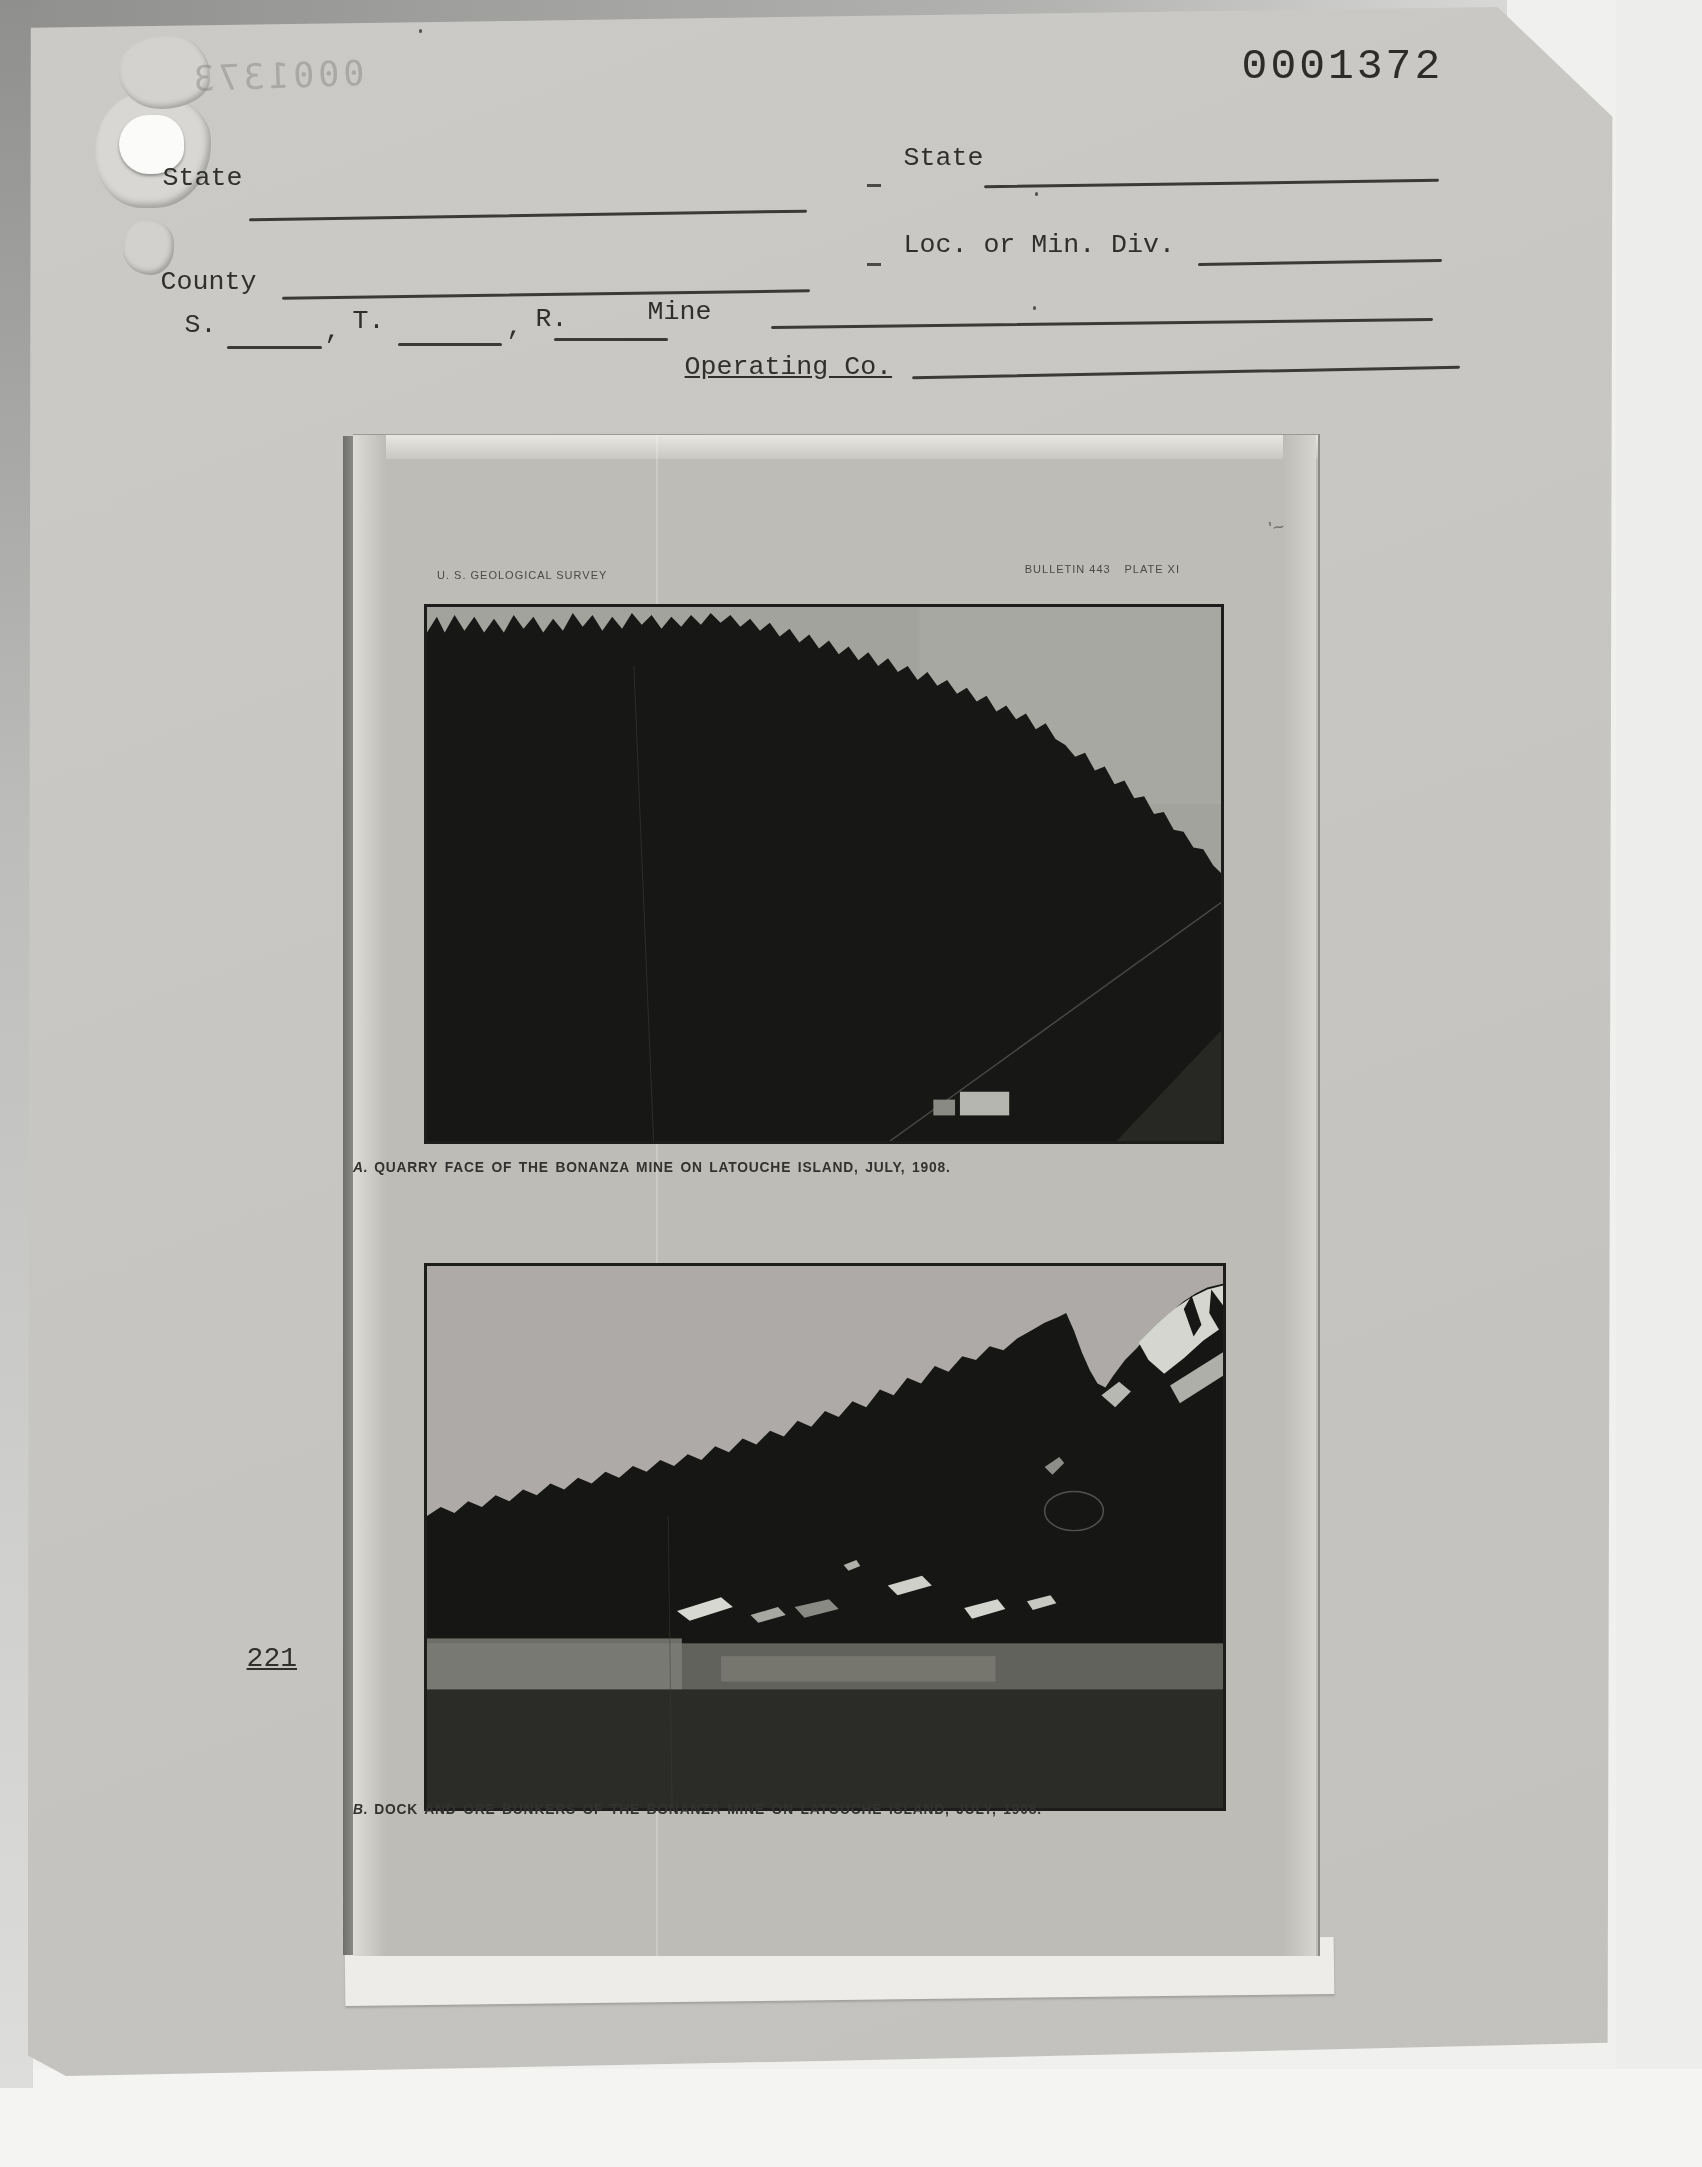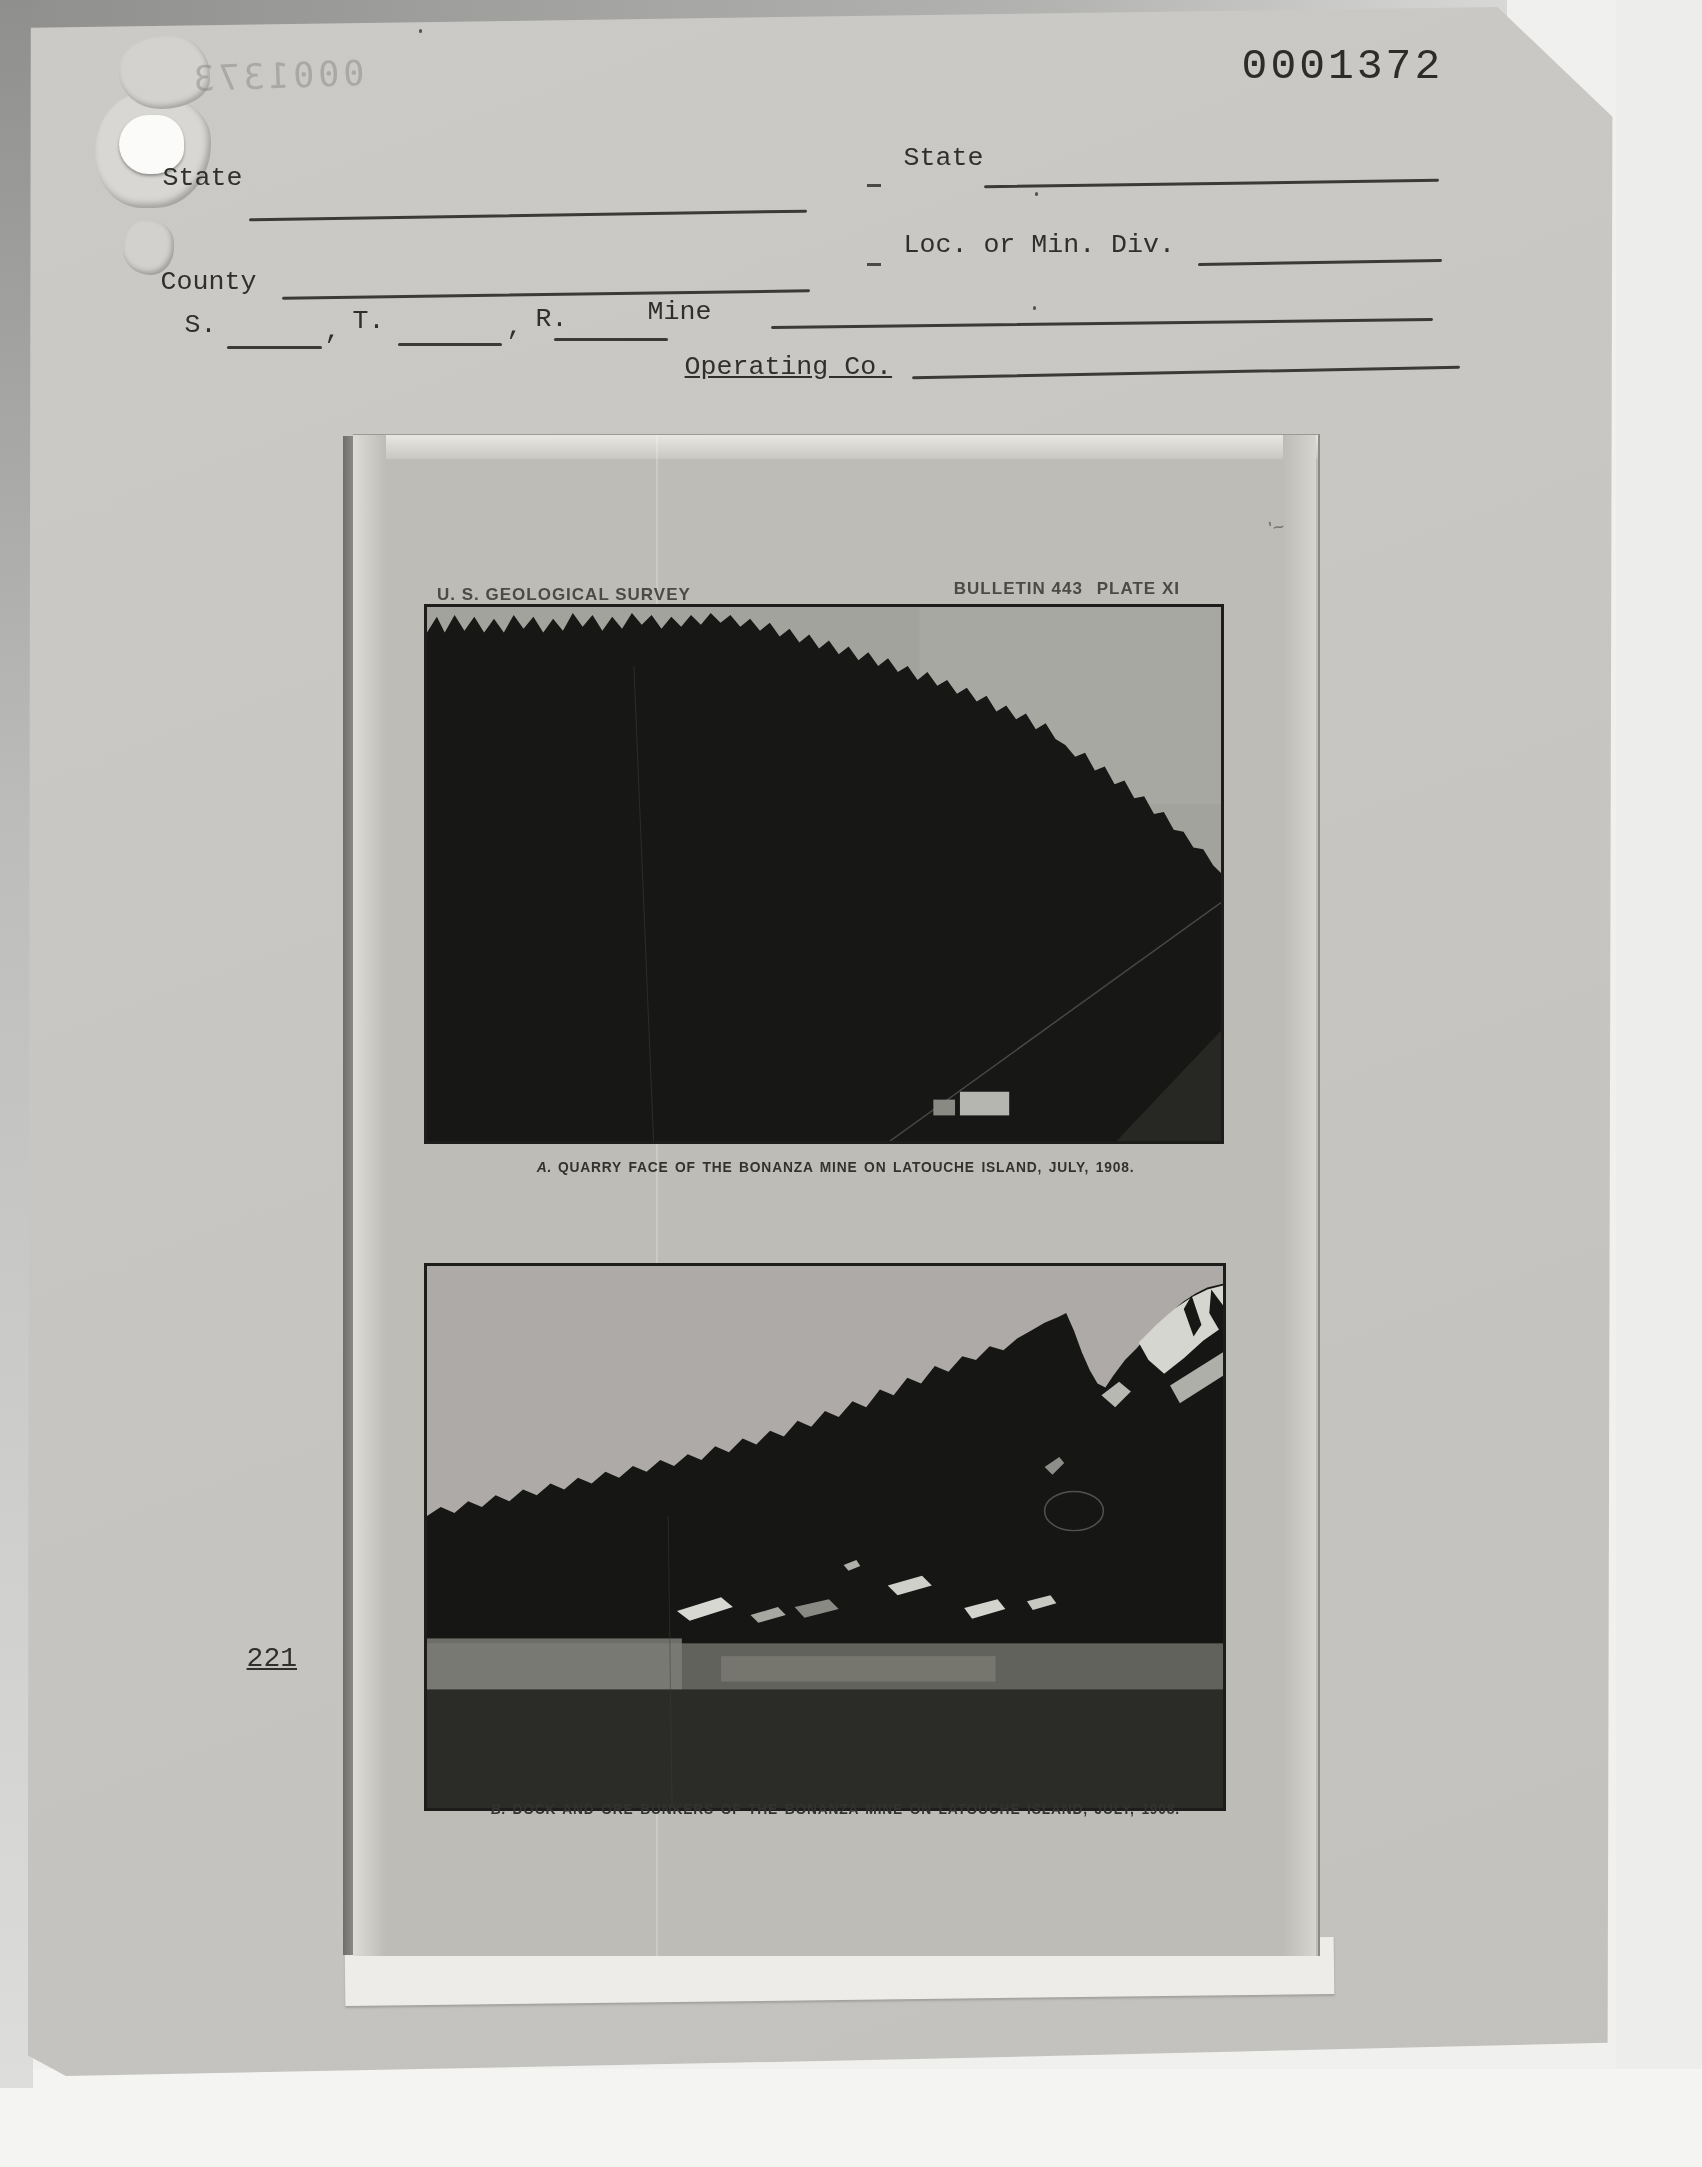--- a/index.html
+++ b/index.html
@@ -49,33 +49,33 @@
   .plate{
     left:353px;top:434px;width:965px;height:1521px;
     background:#bdbcb7;
     border-right:2px solid #8b8b87;border-top:1px solid #9a9a96;
   }
   .plate-hl-top{left:0;top:0;width:100%;height:23.6px;background:linear-gradient(to bottom,#e8e7e2,#c8c7c2);}
   .plate-hl-left{left:0;top:0;width:33px;height:100%;background:linear-gradient(to right,#dddcd7,#bdbcb7);}
   .plate-hl-right{right:2px;top:0;width:33px;height:100%;background:linear-gradient(to left,#d6d5d0,#bdbcb7);}
   .plate-streak{left:303px;top:0;width:2px;height:100%;background:rgba(255,255,255,.22);}
 
-  .plate-header{font-size:17px;font-weight:bold;letter-spacing:1px;color:#4a4a46;margin-top:16px;}
+  .plate-header{font-size:11px;font-weight:normal;letter-spacing:1px;color:#4a4a46;}
   .hdr-left{left:84px;top:134px;}
   .hdr-right{left:571px;top:128px;width:256px;text-align:right;}
   .hdr-gap{display:inline-block;width:13.8px;}
   .squiggle{left:916px;top:81px;font-size:19.7px;color:#70706c;transform:rotate(-12deg);}
 
   .photo{border:3px solid #1d1d1b;background:#a3a39e;overflow:hidden;}
   .photo-a{left:71px;top:169px;width:794px;height:534px;}
   .photo-b{left:71px;top:828px;width:796px;height:542px;}
   .photo svg{display:block;width:100%;height:100%;}
 
   .caption{
-    position:absolute;width:100%;text-align:center;
+    position:absolute;width:100%;
     font-size:13.8px;font-weight:bold;letter-spacing:0.8px;word-spacing:2px;color:#323230;
   }
   .cap-a{top:725px;left:0;}
   .cap-b{top:1367px;left:0;}
   .cap-letter{font-style:italic;margin-right:5.9px;}
 </style>
 </head>
 <body>
 
 <div class="abs backdrop-right"></div>

